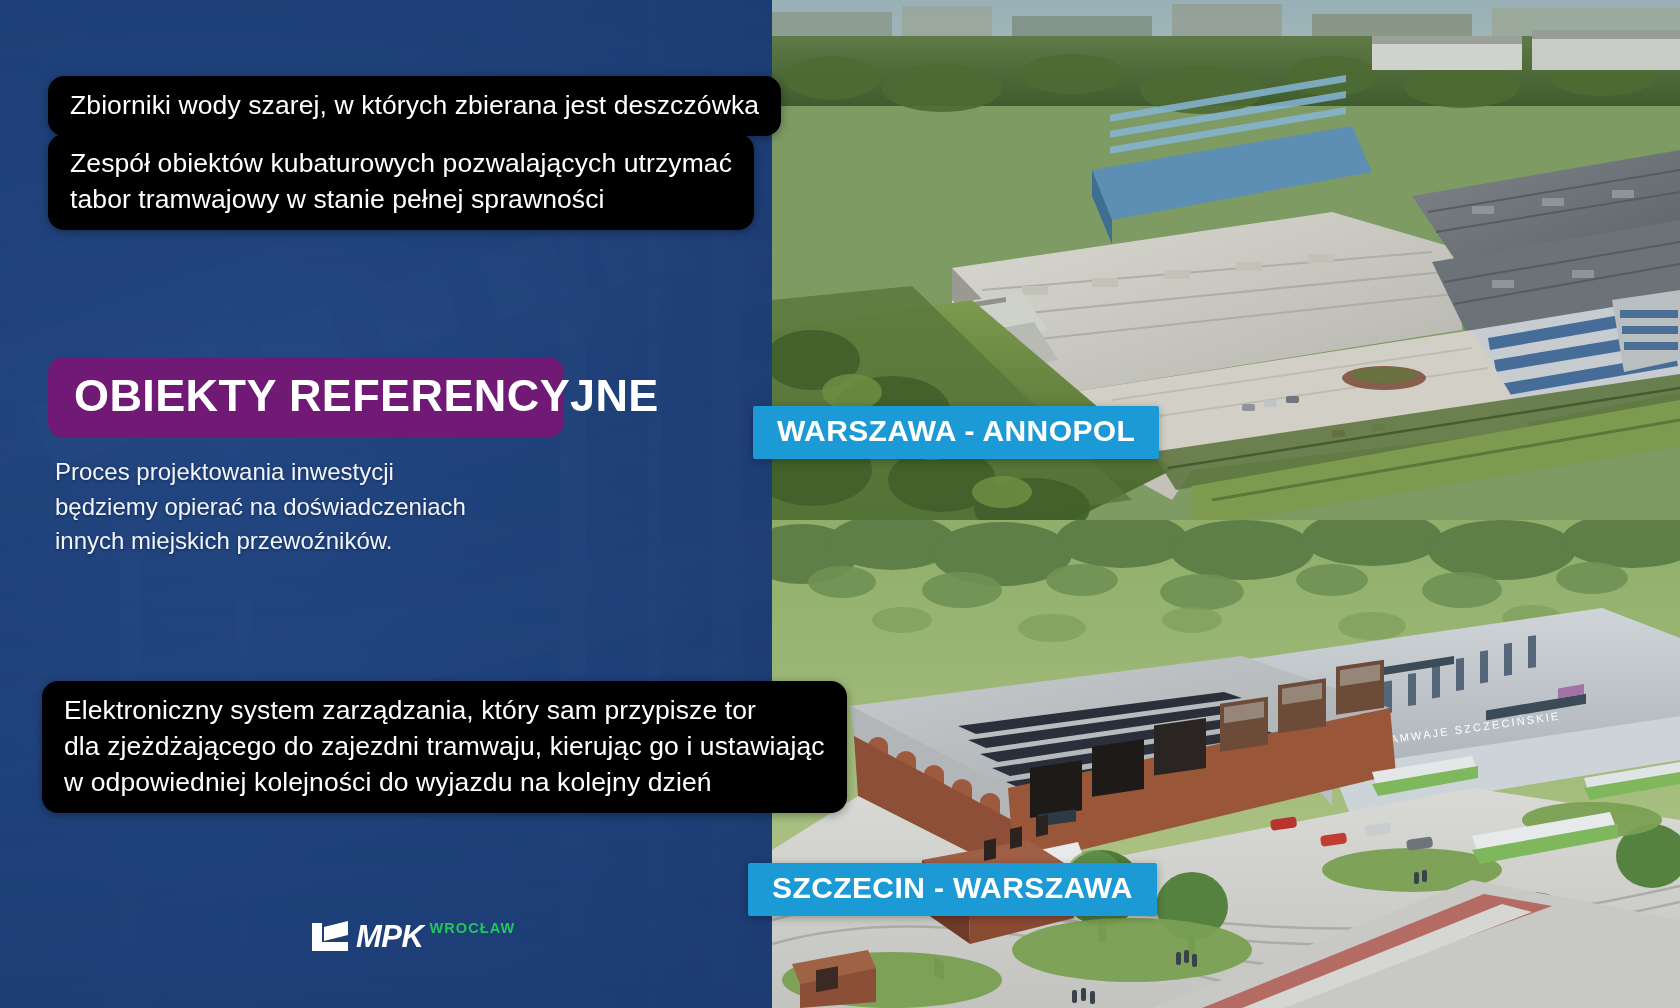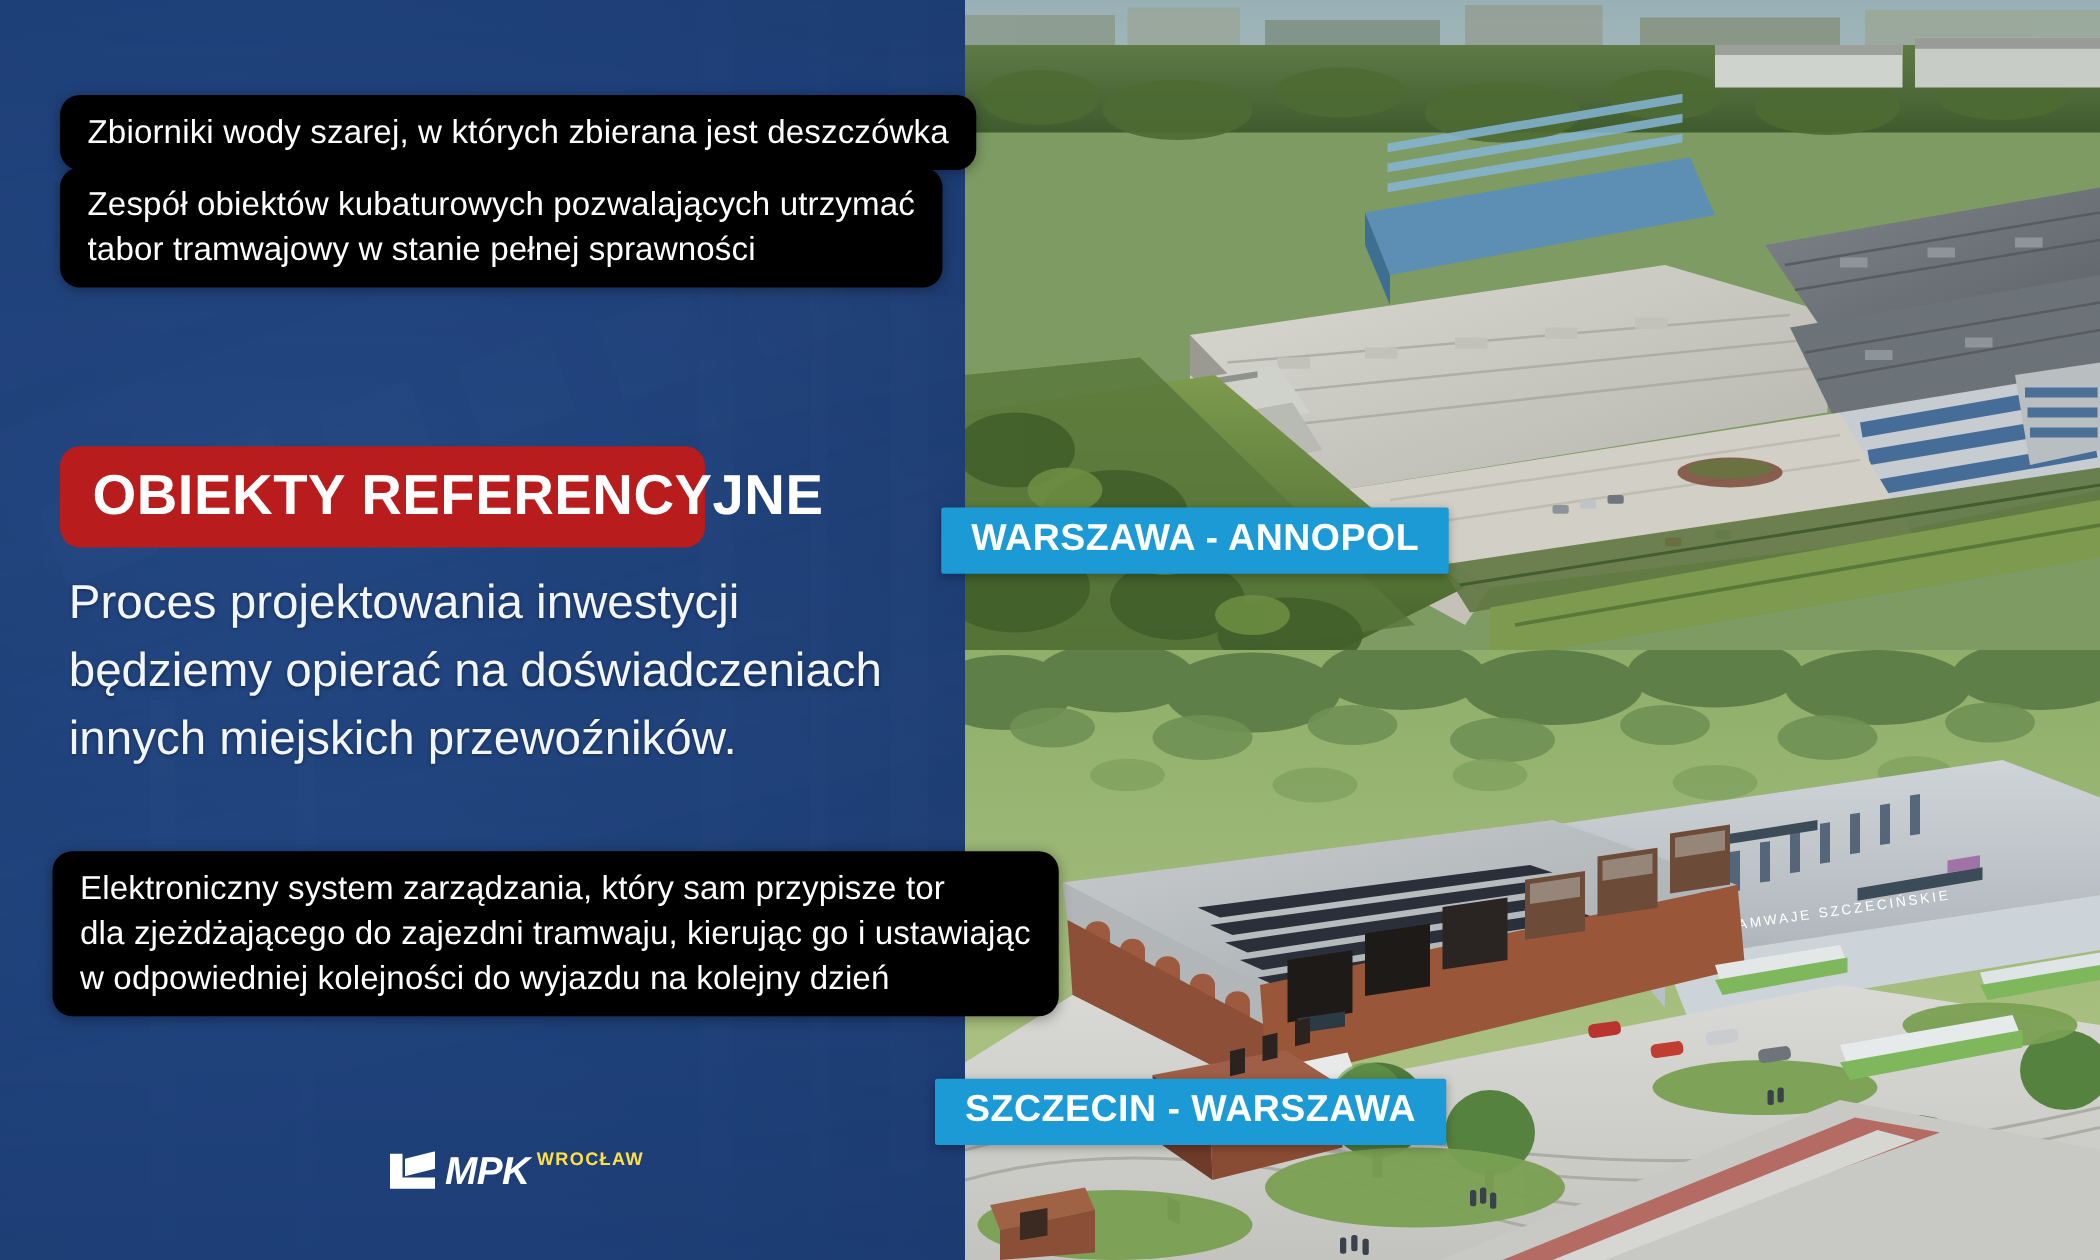--- a/index.html
+++ b/index.html
@@ -76,41 +76,41 @@
   }
   #pill-1{ left:48px; top:76px;border-radius:16px; }
   #pill-2{ left:48px; top:134px; }
   #pill-3{ left:42px; top:681px; }
 
   
   .headline{
     position:absolute;
     left:48px; top:357px;
     width:516px;
-    background:#b91c1c;
+    background:#701a75;
     border-radius:16px;
     padding:16px 26px 20px 26px;
     box-sizing:border-box;
     z-index:30;
   }
   .headline-text{
     color:#ffffff;
     font-size:45px;
     font-weight:bold;
     letter-spacing:.4px;
     line-height:1;
     white-space:nowrap;
   }
 
   .lead{
     position:absolute;
     left:55px; top:455px;
     width:660px;
     color:#f2f5fa;
-    font-size:38px;
+    font-size:24px;
     line-height:1.44;
     white-space:pre-line;
     z-index:30;
     text-shadow:0 1px 3px rgba(8,22,48,.55);
   }
 
   
   .badge{
     position:absolute;
     background:#1c9ad6;
@@ -140,21 +140,21 @@
   .logo-mark{ width:40px; height:34px; display:block; }
   .logo-mpk{
     color:#fff;
     font-size:31px;
     font-weight:bold;
     font-style:italic;
     letter-spacing:-.5px;
     line-height:1;
   }
   .logo-city{
-    color:#fde047;
+    color:#22c55e;
     font-size:14.5px;
     font-weight:bold;
     letter-spacing:1.1px;
     line-height:1;
     padding-bottom:3px;
   }
 </style>
 </head>
 <body>
 

